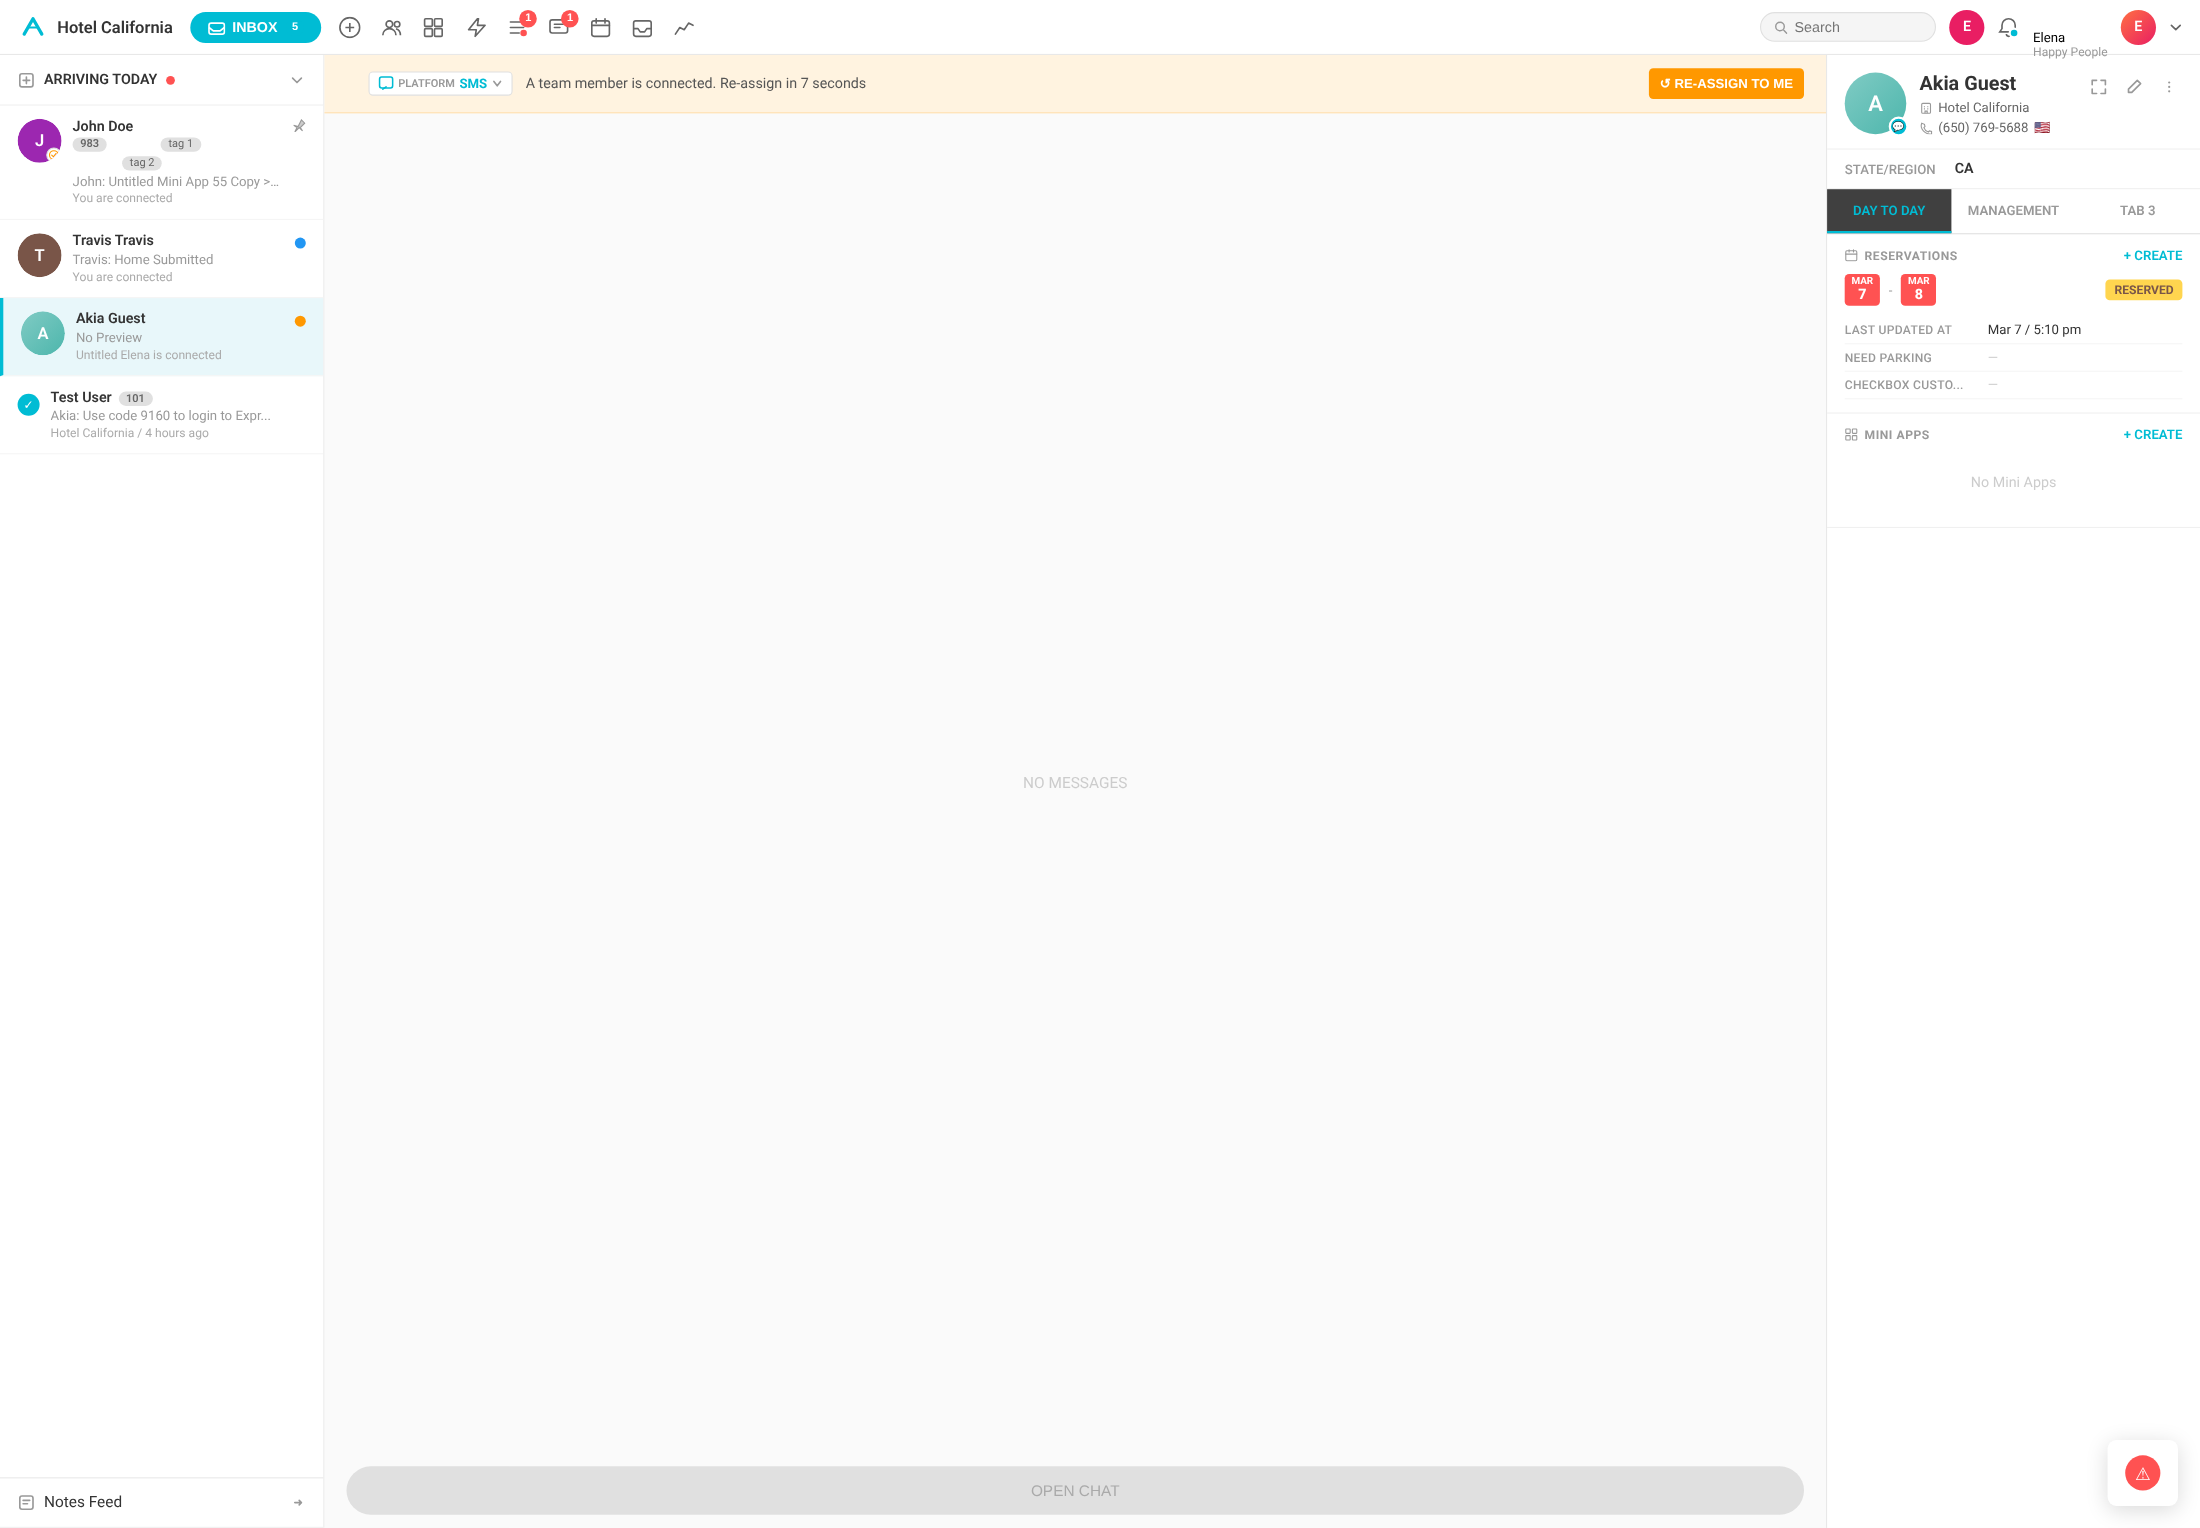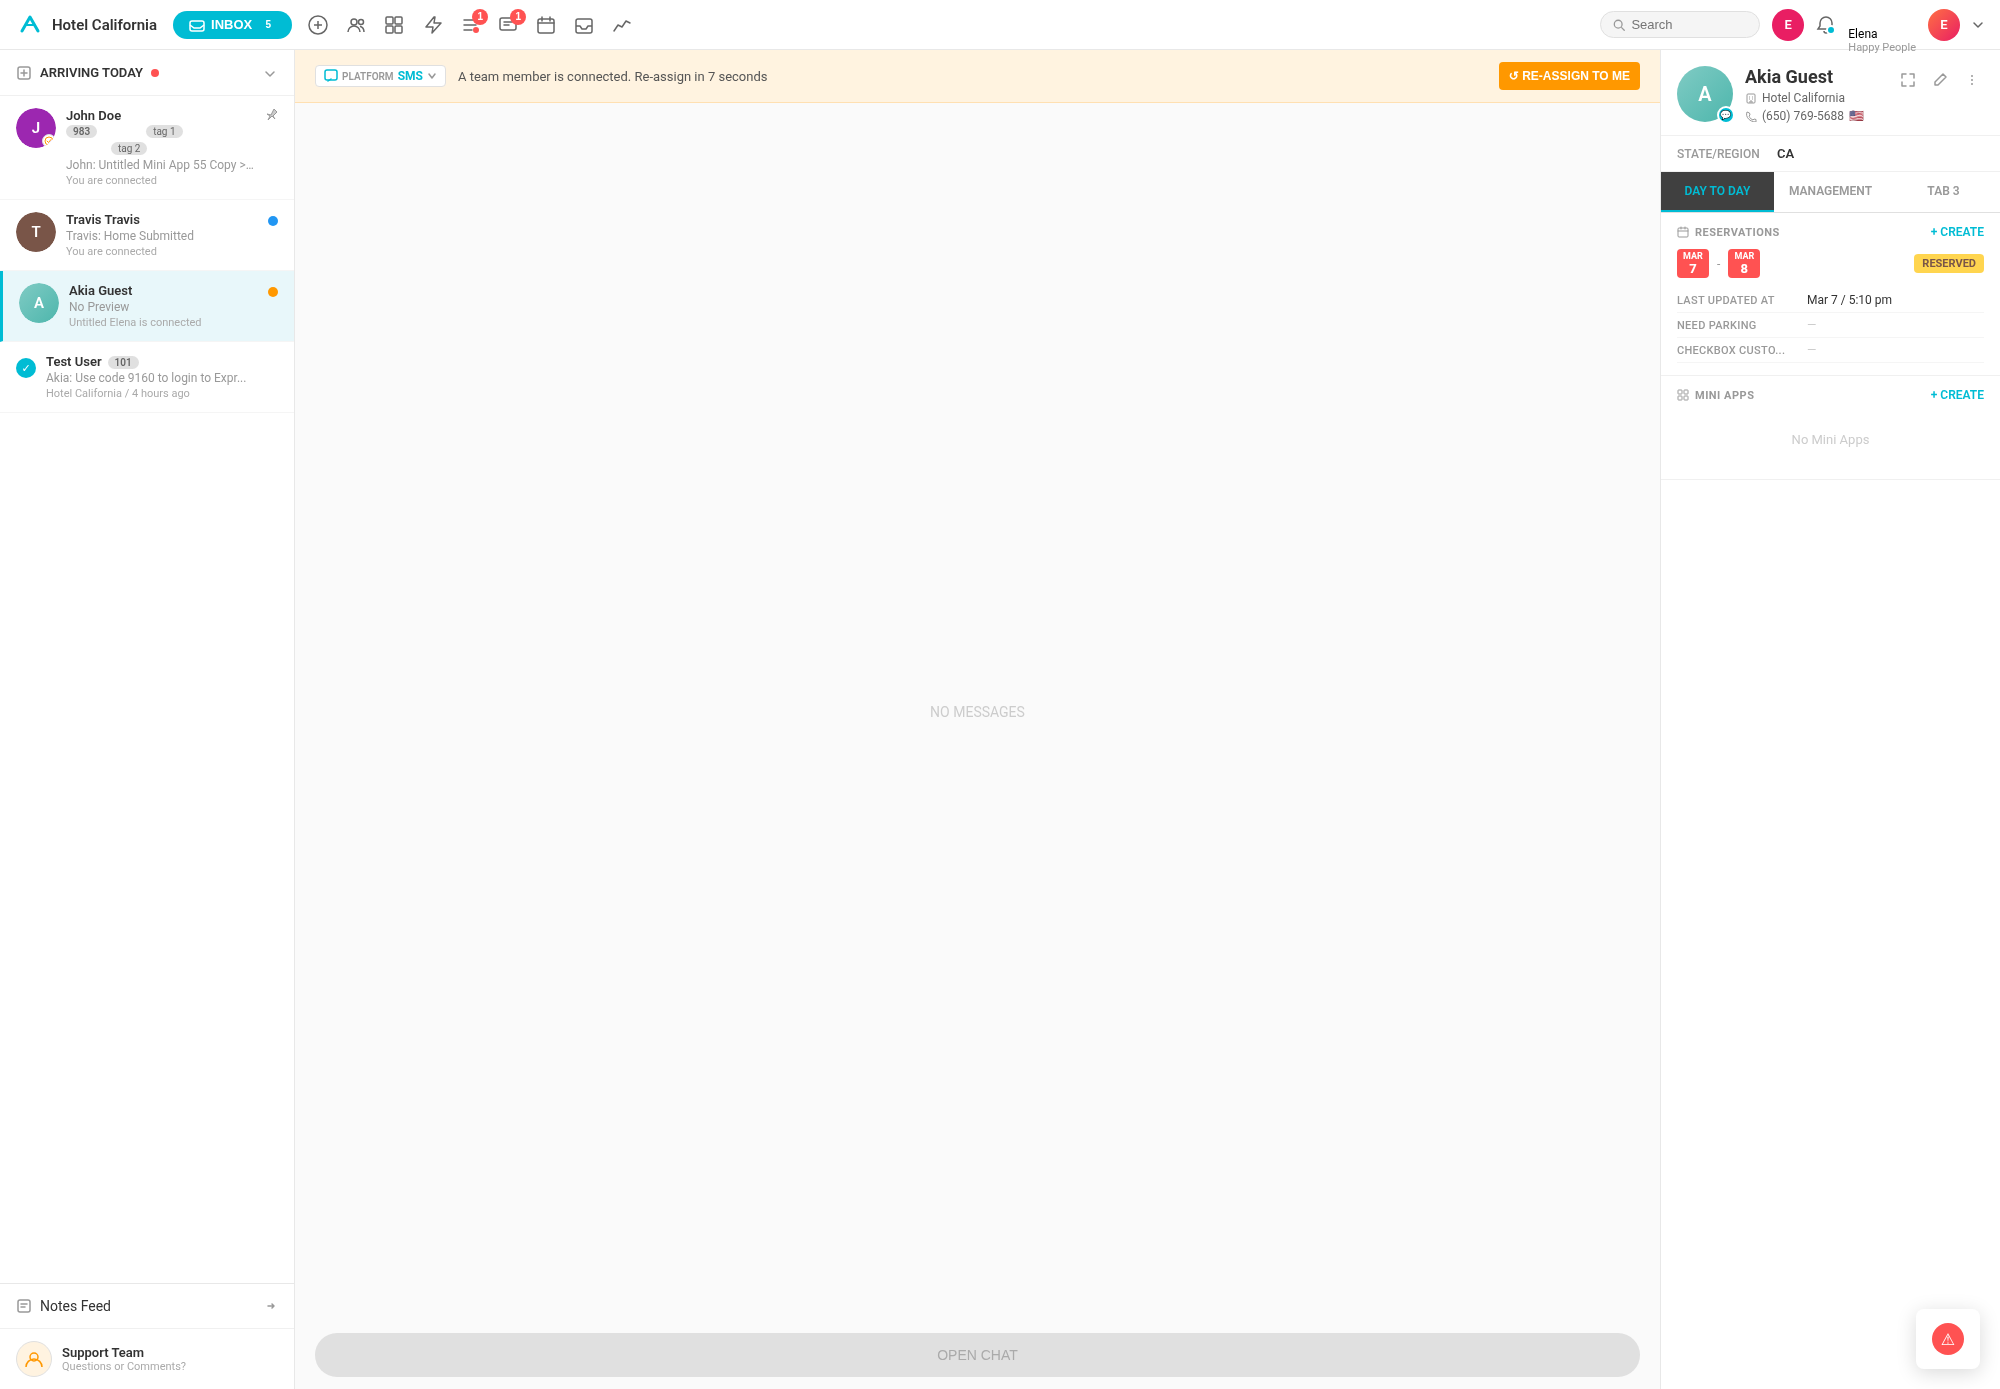--- a/index.html
+++ b/index.html
@@ -101,21 +101,21 @@
     .chat-area {
       flex: 1; display: flex; flex-direction: column; background: #fafafa;
     }
     .chat-banner {
       background: #FFF3E0; padding: 12px 20px; display: flex; align-items: center; gap: 12px;
       border-bottom: 1px solid #ffe0b2;
     }
     .banner-platform { display: flex; align-items: center; gap: 6px; }
     .platform-badge {
       background: #fff; border: 1px solid #e0e0e0; border-radius: 4px; padding: 3px 8px;
-      display: flex; align-items: center; gap: 4px; font-size: 12px; font-weight: 600; cursor: pointer;
+      display: flex; align-items: center; gap: 4px; font-size: 12px; font-weight: 600; cursor: pointer; margin-left: 20px;
     }
     .sms-label { color: #00bcd4; font-weight: 700; }
     .banner-text { flex: 1; font-size: 13px; color: #555; }
     .reassign-btn {
       background: #FF9800; color: #fff; border: none; border-radius: 4px;
       padding: 7px 10px; font-size: 12px; font-weight: 600; cursor: pointer;
     }
     .chat-messages {
       flex: 1; display: flex; align-items: center; justify-content: center; color: #ccc; font-size: 14px;
     }
@@ -408,32 +408,20 @@
         <div class="notes-feed-left">
           <svg width="16" height="16" viewBox="0 0 16 16" fill="none">
               <rect x="2" y="2" width="12" height="12" rx="2" stroke="#999" stroke-width="1.5"></rect>
               <path d="M5 6h6M5 9h4" stroke="#999" stroke-width="1.5" stroke-linecap="round"></path>
             </svg>
           <span>Notes Feed</span>
         </div>
         <svg width="14" height="14" viewBox="0 0 14 14" fill="none">
             <path d="M4 7h6M8 5l2 2-2 2" stroke="#999" stroke-width="1.5" stroke-linecap="round" stroke-linejoin="round"></path>
           </svg>
-      </div>
-      <div class="support-team">
-        <div class="support-avatar">
-          <svg width="20" height="20" viewBox="0 0 20 20" fill="none">
-              <circle cx="10" cy="8" r="4" stroke="#ff9800" stroke-width="1.5"></circle>
-              <path d="M2 18c0-4.4 3.6-8 8-8s8 3.6 8 8" stroke="#ff9800" stroke-width="1.5"></path>
-            </svg>
-        </div>
-        <div class="support-info">
-          <span class="support-name">Support Team</span>
-          <span class="support-desc">Questions or Comments?</span>
-        </div>
       </div>
     </div>
   </div>
 
   <div class="chat-area">
     <div class="chat-banner">
       <div class="banner-platform">
         <div class="platform-badge">
           <svg width="14" height="14" viewBox="0 0 14 14" fill="none">
               <rect x="1" y="1" width="12" height="10" rx="2" stroke="#00bcd4" stroke-width="1.5"></rect>

